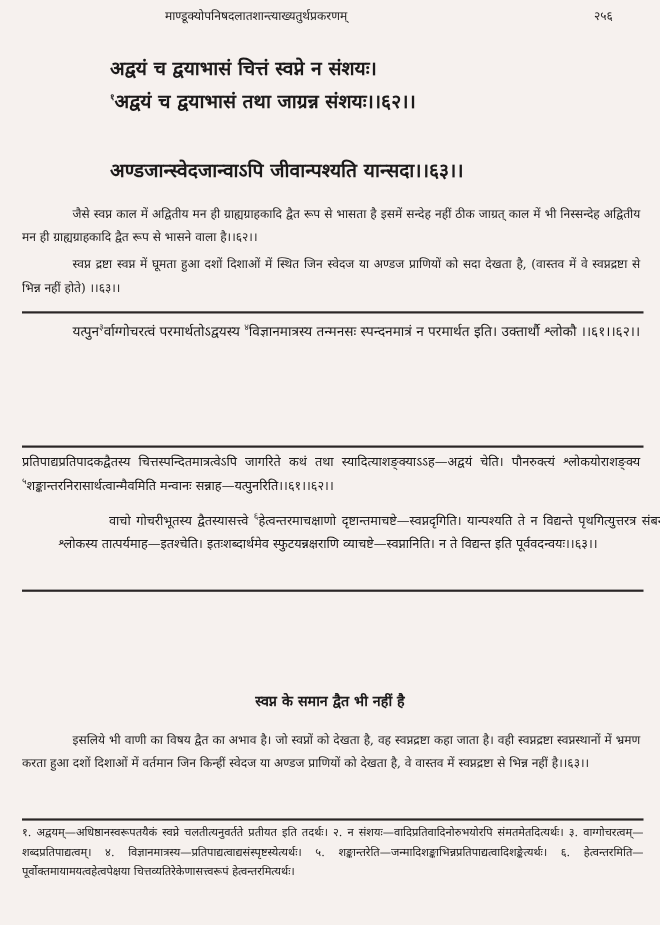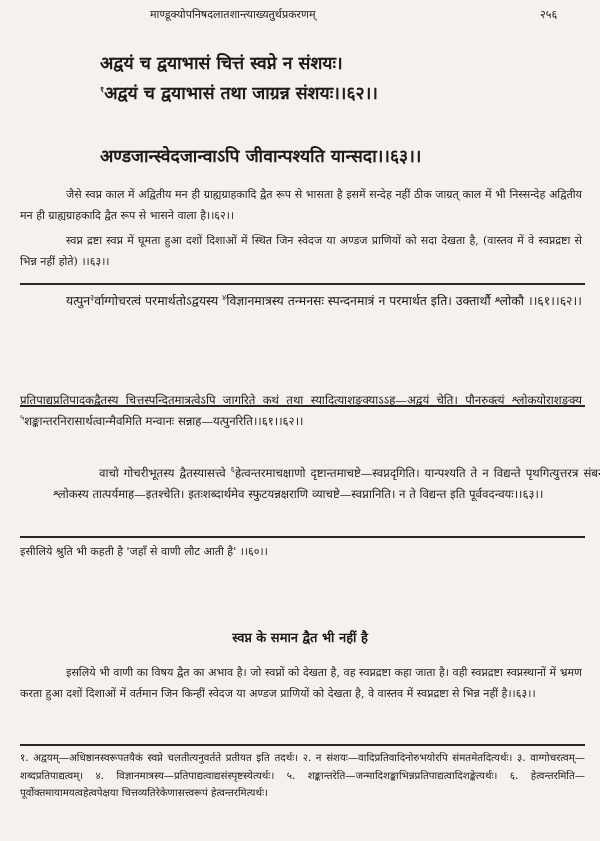--- a/index.html
+++ b/index.html
@@ -57,26 +57,25 @@
 
   <div class="p" style="top:184px;"><span class="ind"></span><span>जैसे स्वप्न काल में अद्वितीय मन ही ग्राह्यग्राहकादि द्वैत रूप से भासता है इसमें सन्देह नहीं ठीक जाग्रत् काल में भी निस्सन्देह अद्वितीय मन ही ग्राह्यग्राहकादि द्वैत रूप से भासने वाला है।।६२।।</span></div>
   <div class="p" style="top:230px;"><span class="ind"></span><span>स्वप्न द्रष्टा स्वप्न में घूमता हुआ दशों दिशाओं में स्थित जिन स्वेदज या अण्डज प्राणियों को सदा देखता है, (वास्तव में वे स्वप्नद्रष्टा से भिन्न नहीं होते) ।।६३।।</span></div>
 
   <div class="rule" style="top:283px;"></div>
 
   <div class="sk" style="top:290px;"><span class="ind"></span><span>यत्पुन</span><sup>३</sup><span>र्वाग्गोचरत्वं परमार्थतोऽद्वयस्य </span><sup>४</sup><span>विज्ञानमात्रस्य तन्मनसः स्पन्दनमात्रं न परमार्थत इति। उक्तार्थौ श्लोकौ ।।६१।।६२।।</span></div>
 
   <div class="rule" style="top:405px;"></div>
 
-  <div class="sk" style="top:390px; font-size:11.6px; line-height:21px;"><span>प्रतिपाद्यप्रतिपादकद्वैतस्य चित्तस्पन्दितमात्रत्वेऽपि जागरिते कथं तथा स्यादित्याशङ्क्याऽऽह—अद्वयं चेति। पौनरुक्त्यं श्लोकयोराशङ्क्य </span><sup>५</sup><span>शङ्कान्तरनिरासार्थत्वान्मैवमिति मन्वानः सन्नाह—यत्पुनरिति।।६१।।६२।।</span></div>
+  <div class="sk" style="top:410px; font-size:11.6px; line-height:21px;"><span>प्रतिपाद्यप्रतिपादकद्वैतस्य चित्तस्पन्दितमात्रत्वेऽपि जागरिते कथं तथा स्यादित्याशङ्क्याऽऽह—अद्वयं चेति। पौनरुक्त्यं श्लोकयोराशङ्क्य </span><sup>५</sup><span>शङ्कान्तरनिरासार्थत्वान्मैवमिति मन्वानः सन्नाह—यत्पुनरिति।।६१।।६२।।</span></div>
   <div class="sk" style="top:463px; font-size:11.6px; line-height:21px;margin-left:33px;"><span class="ind"></span><span>वाचो गोचरीभूतस्य द्वैतस्यासत्त्वे </span><sup>६</sup><span>हेत्वन्तरमाचक्षाणो दृष्टान्तमाचष्टे—स्वप्नदृगिति। यान्पश्यति ते न विद्यन्ते पृथगित्युत्तरत्र संबन्धः। श्लोकस्य तात्पर्यमाह—इतश्चेति। इतःशब्दार्थमेव स्फुटयन्नक्षराणि व्याचष्टे—स्वप्नानिति। न ते विद्यन्त इति पूर्ववदन्वयः।।६३।।</span></div>
 
   <div class="rule" style="top:536px;"></div>
 
-  <div class="p" style="top:541px;">इसीलिये श्रुति भी कहती है 'जहाँ से वाणी लौट आती है' ।।६०।।</div>
 
   <div class="heading">स्वप्न के समान द्वैत भी नहीं है</div>
 
   <div class="p" style="top:662px;"><span class="ind"></span><span>इसलिये भी वाणी का विषय द्वैत का अभाव है। जो स्वप्नों को देखता है, वह स्वप्नद्रष्टा कहा जाता है। वही स्वप्नद्रष्टा स्वप्नस्थानों में भ्रमण करता हुआ दशों दिशाओं में वर्तमान जिन किन्हीं स्वेदज या अण्डज प्राणियों को देखता है, वे वास्तव में स्वप्नद्रष्टा से भिन्न नहीं है।।६३।।</span></div>
 
   <div class="rule" style="top:744px;"></div>
 
   <div class="fn" style="top:749px;">१. अद्वयम्—अधिष्ठानस्वरूपतयैकं स्वप्ने चलतीत्यनुवर्तते प्रतीयत इति तदर्थः। २. न संशयः—वादिप्रतिवादिनोरुभयोरपि संमतमेतदित्यर्थः। ३. वाग्गोचरत्वम्—शब्दप्रतिपाद्यत्वम्। ४. विज्ञानमात्रस्य—प्रतिपाद्यत्वाद्यसंस्पृष्टस्येत्यर्थः। ५. शङ्कान्तरेति—जन्मादिशङ्काभिन्नप्रतिपाद्यत्वादिशङ्केत्यर्थः। ६. हेत्वन्तरमिति—पूर्वोक्तमायामयत्वहेत्वपेक्षया चित्तव्यतिरेकेणासत्त्वरूपं हेत्वन्तरमित्यर्थः।</div>
 
 </div>

